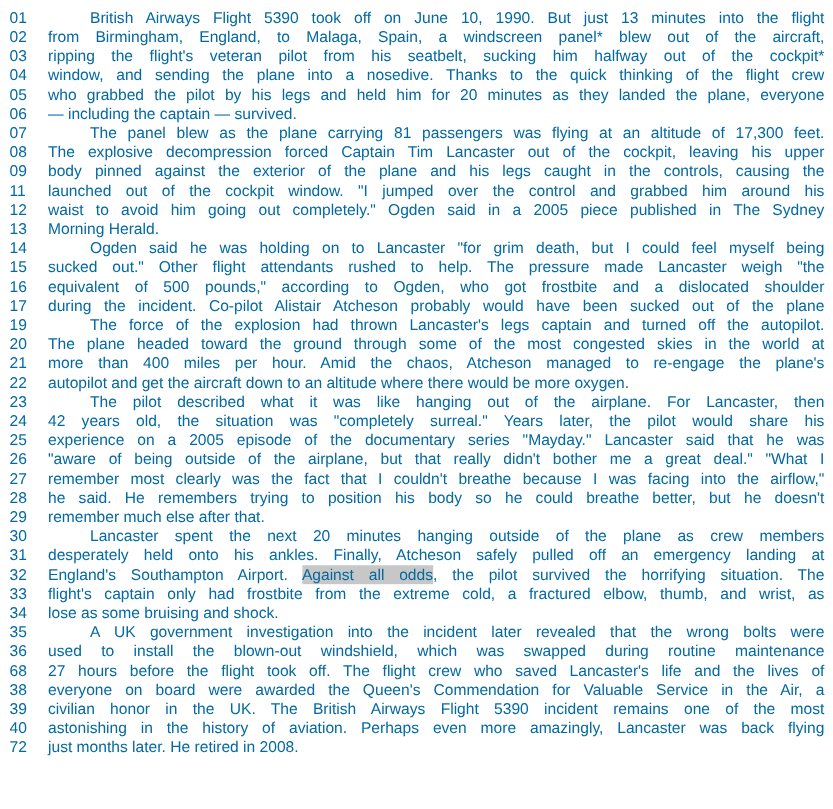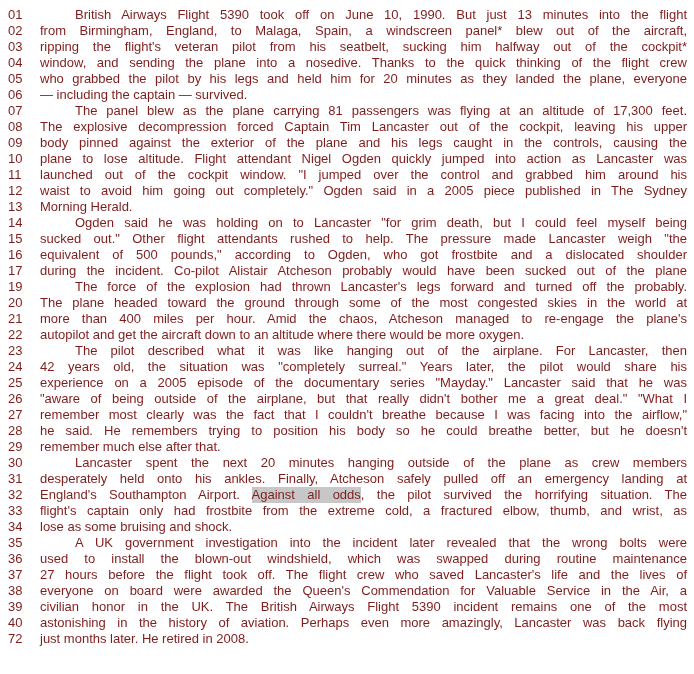--- a/index.html
+++ b/index.html
@@ -46,21 +46,21 @@
   .linetext.indent {
     text-indent: 35px;
   }
   .highlight {
     padding: 1px 0;
   }
 </style>
 </head>
 <body>
 
-<div class="doc" style="color: #7f1d1d; background: rgb(255, 255, 255);">
+<div class="doc" style="color: #0369a1; background: rgb(255, 255, 255);">
     <div class="line">
       <span class="lineno">01</span>
       <span class="linetext justify indent">British Airways Flight 5390 took off on June 10, 1990. But just 13 minutes into the flight</span>
     </div>
     <div class="line">
       <span class="lineno">02</span>
       <span class="linetext justify">from Birmingham, England, to Malaga, Spain, a windscreen panel* blew out of the aircraft,</span>
     </div>
     <div class="line">
       <span class="lineno">03</span>
@@ -84,24 +84,20 @@
     </div>
     <div class="line">
       <span class="lineno">08</span>
       <span class="linetext justify">The explosive decompression forced Captain Tim Lancaster out of the cockpit, leaving his upper</span>
     </div>
     <div class="line">
       <span class="lineno">09</span>
       <span class="linetext justify">body pinned against the exterior of the plane and his legs caught in the controls, causing the</span>
     </div>
     <div class="line">
-      <span class="lineno">10</span>
-      <span class="linetext justify">plane to lose altitude. Flight attendant Nigel Ogden quickly jumped into action as Lancaster was</span>
-    </div>
-    <div class="line">
       <span class="lineno">11</span>
       <span class="linetext justify">launched out of the cockpit window. "I jumped over the control and grabbed him around his</span>
     </div>
     <div class="line">
       <span class="lineno">12</span>
       <span class="linetext justify">waist to avoid him going out completely." Ogden said in a 2005 piece published in The Sydney</span>
     </div>
     <div class="line">
       <span class="lineno">13</span>
       <span class="linetext end">Morning Herald.</span>
@@ -117,21 +113,21 @@
     <div class="line">
       <span class="lineno">16</span>
       <span class="linetext justify">equivalent of 500 pounds," according to Ogden, who got frostbite and a dislocated shoulder</span>
     </div>
     <div class="line">
       <span class="lineno">17</span>
       <span class="linetext justify">during the incident. Co-pilot Alistair Atcheson probably would have been sucked out of the plane</span>
     </div>
     <div class="line">
       <span class="lineno">19</span>
-      <span class="linetext justify indent">The force of the explosion had thrown Lancaster's legs forward and turned off the probably.</span>
+      <span class="linetext justify indent">The force of the explosion had thrown Lancaster's legs captain and turned off the autopilot.</span>
     </div>
     <div class="line">
       <span class="lineno">20</span>
       <span class="linetext justify">The plane headed toward the ground through some of the most congested skies in the world at</span>
     </div>
     <div class="line">
       <span class="lineno">21</span>
       <span class="linetext justify">more than 400 miles per hour. Amid the chaos, Atcheson managed to re-engage the plane's</span>
     </div>
     <div class="line">
@@ -188,21 +184,21 @@
     </div>
     <div class="line">
       <span class="lineno">35</span>
       <span class="linetext justify indent">A UK government investigation into the incident later revealed that the wrong bolts were</span>
     </div>
     <div class="line">
       <span class="lineno">36</span>
       <span class="linetext justify">used to install the blown-out windshield, which was swapped during routine maintenance</span>
     </div>
     <div class="line">
-      <span class="lineno">37</span>
+      <span class="lineno">68</span>
       <span class="linetext justify">27 hours before the flight took off. The flight crew who saved Lancaster's life and the lives of</span>
     </div>
     <div class="line">
       <span class="lineno">38</span>
       <span class="linetext justify">everyone on board were awarded the Queen's Commendation for Valuable Service in the Air, a</span>
     </div>
     <div class="line">
       <span class="lineno">39</span>
       <span class="linetext justify">civilian honor in the UK. The British Airways Flight 5390 incident remains one of the most</span>
     </div>

